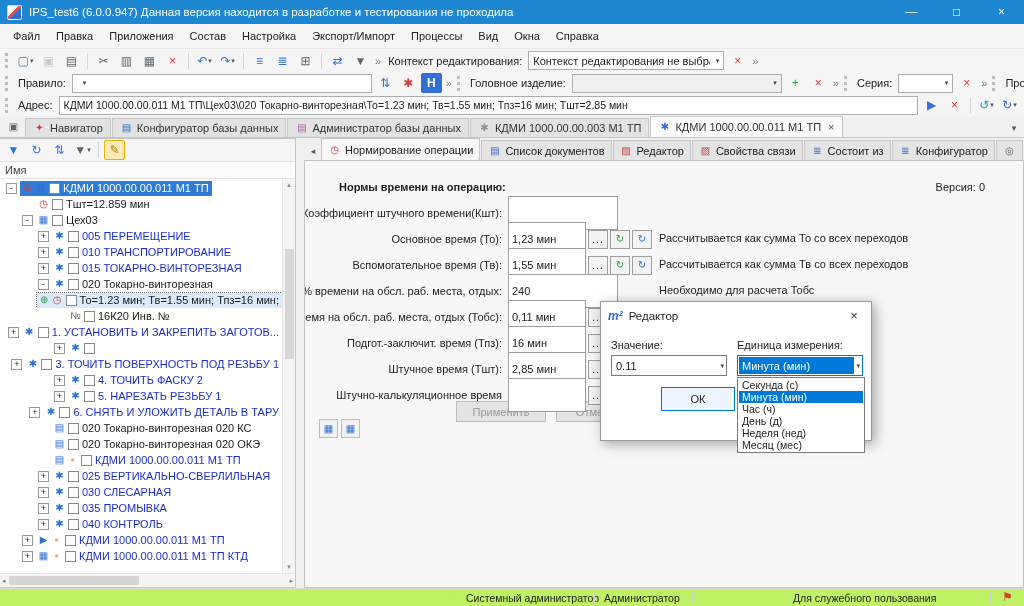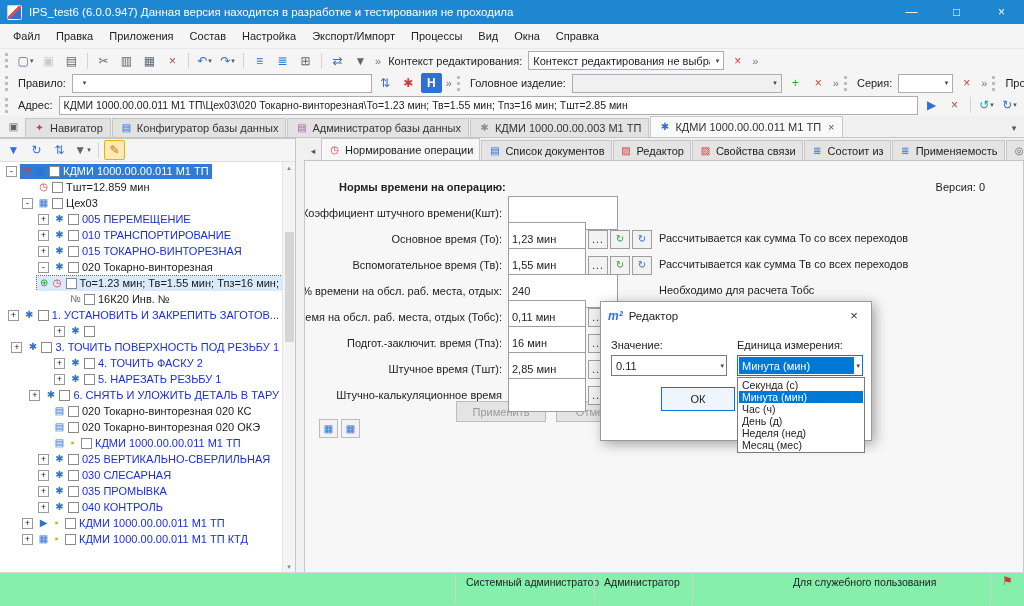--- a/index.html
+++ b/index.html
@@ -103,21 +103,21 @@
 #dlg-value-combo{left:10px;top:53px;width:116px}
 #dlg-unit-combo{left:136px;top:53px;width:126px;border-color:#0078d7;padding-left:1px}
 #dlg-unit-combo .hl{background:#0078d7;color:#fff;flex:1;height:17px;display:flex;align-items:center;padding-left:3px}
 .dlg-combo .combo-arrow{margin-left:auto}
 #dlg-ok{position:absolute;left:60px;top:85px;width:74px;height:24px;background:#eef5fc;border:1px solid #0078d7;display:flex;align-items:center;justify-content:center}
 .dlg-list{position:absolute;left:136px;top:75px;width:128px;background:#fff;border:1px solid #7a7a7a;z-index:60;padding:1px 1px}
 .dlg-item{height:12px;line-height:12px;padding:0 3px;font-size:10.5px;white-space:nowrap}
 .dlg-item.sel{background:#0078d7;color:#fff}
 
 
-.statusbar{position:absolute;left:0;right:0;bottom:0;height:34px;background:#86efac;border-top:1px solid #d9d9d9;font-size:10.5px}
+.statusbar{position:absolute;left:0;right:0;bottom:0;height:18px;background:#bef264;border-top:1px solid #d9d9d9;font-size:10.5px}
 .sb-text{position:absolute;top:3px;white-space:nowrap}
 .sb-sep{position:absolute;top:2px;bottom:2px;width:1px;background:#d0d0d0}
 .sb-flag{position:absolute;left:1002px;top:1px;font-size:12px;color:#d23b3b}
 </style>
 </head>
 <body>
 
 <div class="titlebar">
   <span class="app-icon"></span>
   <span class="title-text">IPS_test6 (6.0.0.947)  Данная версия находится в разработке и тестирования не проходила</span>
@@ -310,20 +310,21 @@
       </span>
       <span class="tbtn">
         <span class="ticon" style="color: rgb(91, 103, 112); width: auto; font-size: 12px;">▼</span>
         <span class="caret">▾</span>
       </span>
       <span class="sep"></span>
       <span class="tbtn active">
         <span class="ticon" style="color: rgb(168, 123, 0); width: auto; font-size: 12px;">✎</span>
       </span>
     </div>
+  <div class="tree-header">Имя</div>
   <div class="tree-body">
     <div class="tree-rows" id="tree">
         <div class="trow">
           <span class="indent" style="width: 6px;"></span>
           <span class="expander">-</span>
           <span class="twrap sel">
             <span class="ticon" style="color: rgb(210, 59, 59);">⊖</span>
             <span class="ticon" style="color: rgb(47, 111, 214);">▦</span>
             <span class="checkbox"></span>
             <span class="tlabel">КДМИ 1000.00.00.011 М1 ТП</span>
@@ -572,21 +573,21 @@
       <div class="rtab">
         <span class="ticon" style="color: rgb(210, 59, 59);">▨</span>
         <span>Свойства связи</span>
       </div>
       <div class="rtab">
         <span class="ticon" style="color: rgb(47, 111, 214);">≣</span>
         <span>Состоит из</span>
       </div>
       <div class="rtab">
         <span class="ticon" style="color: rgb(47, 111, 214);">≣</span>
-        <span>Применяемость</span>
+        <span>Конфигуратор</span>
       </div>
       <div class="rtab">
         <span class="ticon" style="color: rgb(91, 103, 112);">◎</span>
       </div>
     </div>
   <div class="form-area" id="form-area">
     <div class="form-title">Нормы времени на операцию:</div>
     <div class="form-version">Версия: 0</div>
     <div class="form-btn" id="apply-btn">Применить</div>
     <div class="form-btn" id="cancel-btn">Отменить</div>

